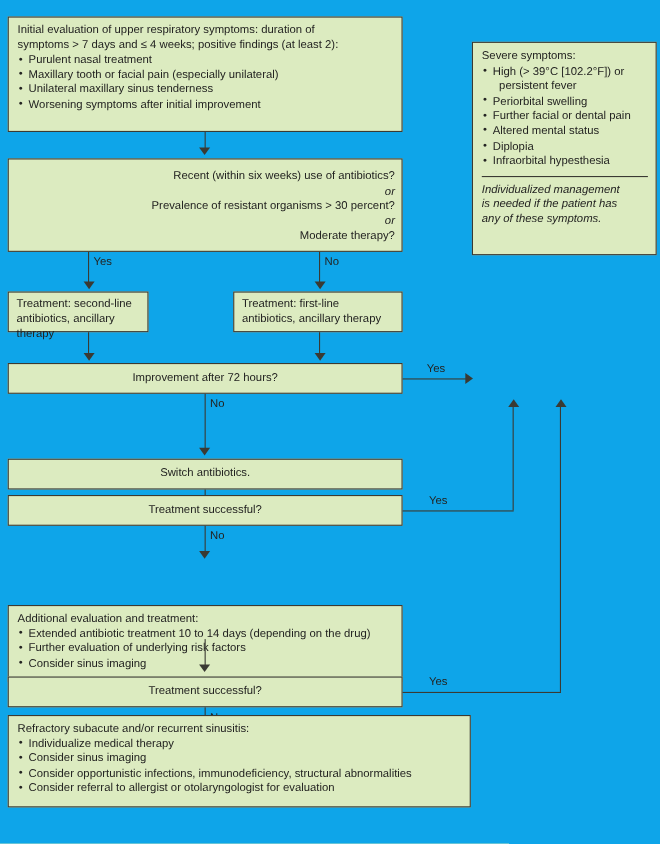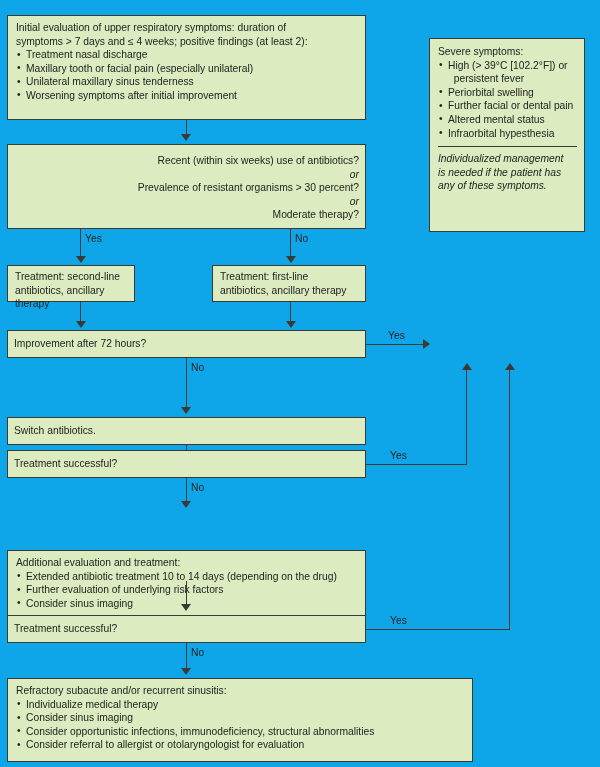--- a/index.html
+++ b/index.html
@@ -23,20 +23,21 @@
     background: #dcebc0;
     color: #232321;
     font-size: 10.3px;
     line-height: 13.6px;
     padding: 5px 7px 5px 8px;
   }
   .box.center {
     text-align: center;
     display: flex;
     align-items: center;
+    justify-content: center;
     padding: 3px 6px;
   }
   .box-title { display: block; white-space: pre-wrap; }
   ul.bullets {
     margin: 0;
     padding: 0;
     list-style: none;
   }
   ul.bullets li {
     position: relative;
@@ -97,35 +98,36 @@
 </style>
 </head>
 <body>
 
 <div id="canvas">
 
   <div class="box" style="left:7px; top:15px; width:359px; height:105px;">
     <span class="box-title">Initial evaluation of upper respiratory symptoms: duration of
 symptoms &gt; 7 days and ≤ 4 weeks; positive findings (at least 2):</span>
     <ul class="bullets">
-      <li>Treatment nasal discharge</li>
+      <li>Purulent nasal treatment</li>
       <li>Maxillary tooth or facial pain (especially unilateral)</li>
       <li>Unilateral maxillary sinus tenderness</li>
       <li>Worsening symptoms after initial improvement</li>
     </ul>
   </div>
 
-  <div class="box" style="left:429px; top:38px; width:156px; height:194px; padding:6px 7px 5px 8px;">
+  <div class="box" style="left:429px; top:38px; width:168px; height:194px; padding:6px 7px 5px 8px;">
     <span class="box-title">Severe symptoms:</span>
     <ul class="bullets">
       <li>High (&gt; 39°C [102.2°F]) or
   persistent fever</li>
       <li>Periorbital swelling</li>
       <li>Further facial or dental pain</li>
       <li>Altered mental status</li>
+      <li>Diplopia</li>
       <li>Infraorbital hypesthesia</li>
     </ul>
     <hr class="divider">
     <span class="italic-note">Individualized management
 is needed if the patient has
 any of these symptoms.</span>
   </div>
 
   <div class="ln vln" style="left:185.5px; top:120px; height:17px;"></div>
   <div class="arrow-down" style="left:181px; top:134px;"></div>
@@ -213,21 +215,21 @@
 
   <div class="ln hln" style="left:366px; top:628.5px; width:144px;"></div>
   <div class="ln vln" style="left:509px; top:370px; height:259px;"></div>
   <div class="arrow-up" style="left:504.5px; top:363px;"></div>
   <div class="lbl" style="left:390px; top:615px;">Yes</div>
 
   <div class="ln vln" style="left:185.5px; top:643px; height:29px;"></div>
   <div class="arrow-down" style="left:181px; top:668px;"></div>
   <div class="lbl" style="left:191px; top:647px;">No</div>
 
-  <div class="box" style="left:7px; top:678px; width:466px; height:84px;">
+  <div class="box" style="left:7px; top:650px; width:421px; height:84px;">
     <span class="box-title">Refractory subacute and/or recurrent sinusitis:</span>
     <ul class="bullets">
       <li>Individualize medical therapy</li>
       <li>Consider sinus imaging</li>
       <li>Consider opportunistic infections, immunodeficiency, structural abnormalities</li>
       <li>Consider referral to allergist or otolaryngologist for evaluation</li>
     </ul>
   </div>
 
 </div>

